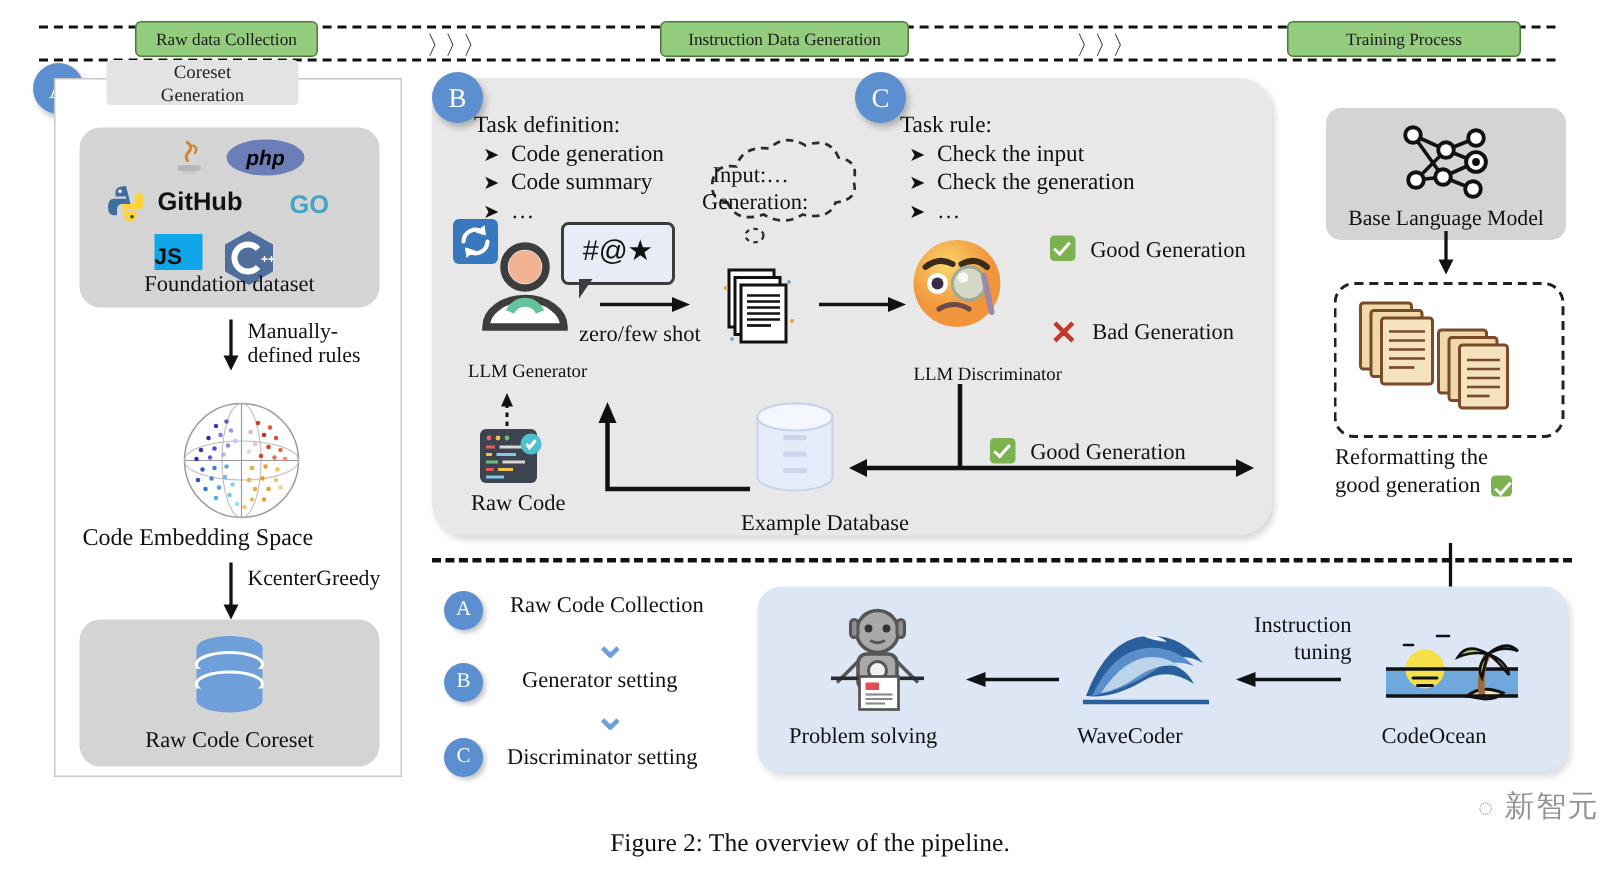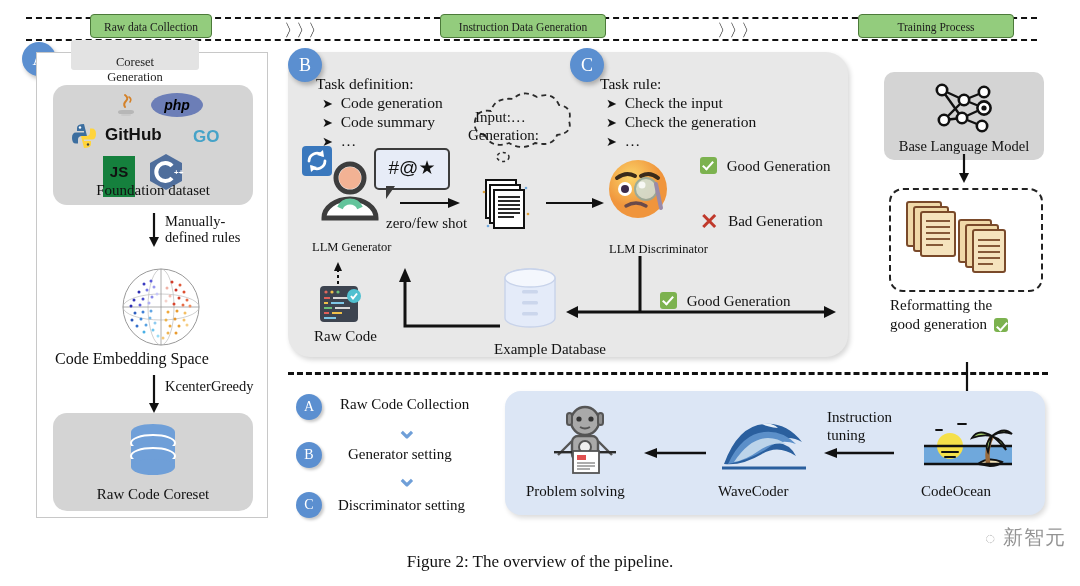--- a/index.html
+++ b/index.html
@@ -29,21 +29,21 @@
         font-family:"Liberation Sans",sans-serif;}
 
   
   .panelA{
     position:absolute;left:36px;top:52px;width:232px;height:466px;
     border:1.2px solid #c8c8c8;background:#fff;box-sizing:border-box;
   }
   .coreset-tab{
     position:absolute;left:75px;top:40px;width:128px;height:30px;
     background:#e3e3e3;border-radius:3px;text-align:center;
-    font-size:12.5px;line-height:15px;padding-top:15px;box-sizing:border-box;color:#222;
+    font-size:12.5px;line-height:15px;padding-top:1px;box-sizing:border-box;color:#222;
   }
   .badge{
     position:absolute;width:34px;height:34px;border-radius:50%;
     background:#5b8fd0;color:#fff;text-align:center;line-height:34px;
     font-size:18px;font-family:"Liberation Serif",serif;
     box-shadow:2px 3px 4px rgba(0,0,0,.25);
   }
   .foundation{
     position:absolute;left:53px;top:78px;width:200px;height:120px;
     background:#d4d4d4;border-radius:14px;
@@ -54,22 +54,22 @@
   .logo{position:absolute;font-weight:bold;}
   .logo-java{left:58px;top:6px;width:30px;height:30px;}
   .logo-php{left:98px;top:8px;width:52px;height:24px;background:#6c7eb7;
      border-radius:50%;color:#000;font-size:14px;font-style:italic;
      text-align:center;line-height:24px;font-family:"Liberation Sans",sans-serif;}
   .logo-py{left:16px;top:36px;width:30px;height:30px;}
   .logo-github{left:52px;top:40px;font-size:17px;color:#111;
      font-family:"Liberation Sans",sans-serif;}
   .logo-go{left:140px;top:42px;font-size:17px;color:#46a3c8;
      font-family:"Liberation Sans",sans-serif;font-weight:bold;}
-  .logo-js{left:50px;top:71px;width:32px;height:41px;background:#15803d;
-     color:#111;font-size:15px;text-align:center;line-height:32px;
+  .logo-js{left:50px;top:71px;width:32px;height:24px;background:#0ea5e9;
+     color:#111;font-size:15px;line-height:32px;
      font-family:"Liberation Sans",sans-serif;font-weight:bold;}
   .logo-cpp{left:95px;top:68px;width:36px;height:38px;}
   .lbl{position:absolute;font-size:14.5px;color:#111;line-height:16px;}
 
   .sphere{position:absolute;left:85px;top:215px;width:78px;height:78px;}
   .coreset-box{
     position:absolute;left:53px;top:386px;width:200px;height:98px;
     background:#d4d4d4;border-radius:14px;
   }
   .coreset-box .cap{position:absolute;left:0;bottom:8px;width:100%;
@@ -603,21 +603,21 @@
     <path d="M12 48 q16 -24 34 -24 q10 0 18 6 q-14 -2 -26 6 q-14 10 -26 12z" fill="#bcd4ea"></path>
     <path d="M40 10 q10 -2 16 4 q-10 -1 -16 -4z" fill="#e8f0f8"></path>
     <path d="M0 54 h84" stroke="#2a5f9e" stroke-width="3"></path>
   </svg>
   <div class="midlbl" style="left:718px;top:483px;">WaveCoder</div>
 
   <svg style="position:absolute;left:824px;top:446px;" width="70" height="14">
     <line x1="12" y1="7" x2="70" y2="7" stroke="#111" stroke-width="2.4"></line>
     <polygon points="0,7 13,2 13,12" fill="#111"></polygon>
   </svg>
-  <div class="midlbl" style="left:827px;top:408px;line-height:18px;text-align:left;width:74px;">
+  <div class="midlbl" style="left:827px;top:408px;line-height:18px;text-align:right;width:74px;">
     <div>Instruction</div>
     <div>tuning</div>
   </div>
 
   <svg style="position:absolute;left:922px;top:412px;" width="92" height="62">
     <rect x="2" y="34" width="88" height="18" fill="#6fa8dc"></rect>
     <circle cx="28" cy="34" r="13" fill="#f5e04a"></circle>
     <path d="M2 34 h88" stroke="#111" stroke-width="2.4"></path>
     <g stroke="#111" stroke-width="2" stroke-linecap="round">
       <line x1="20" y1="40" x2="36" y2="40"></line>

